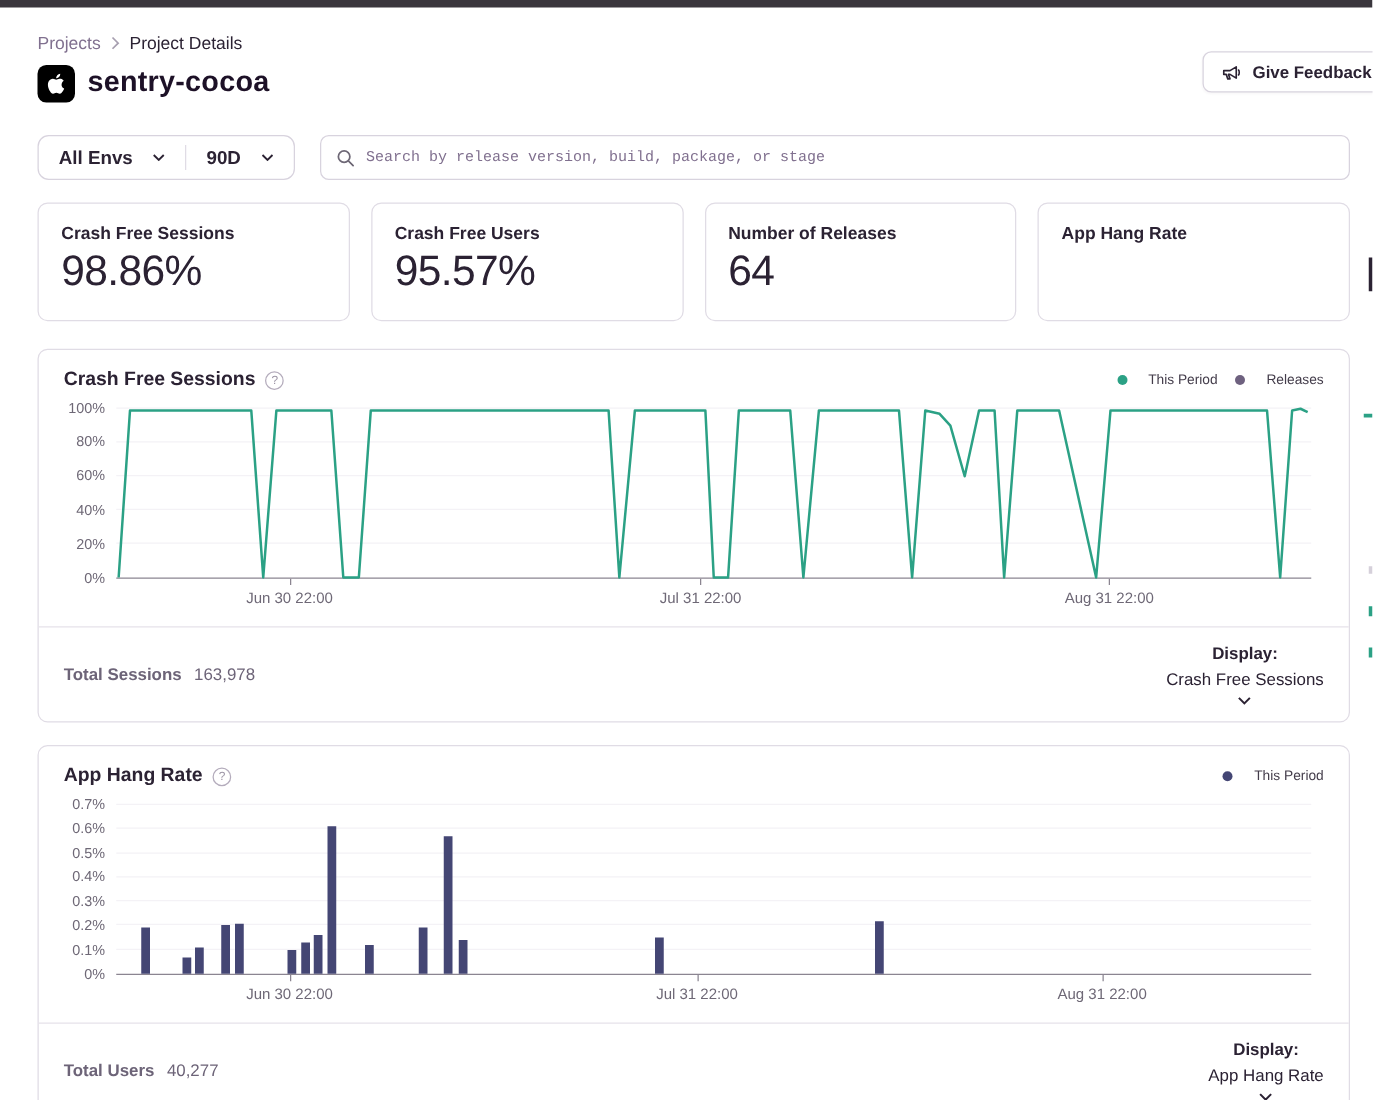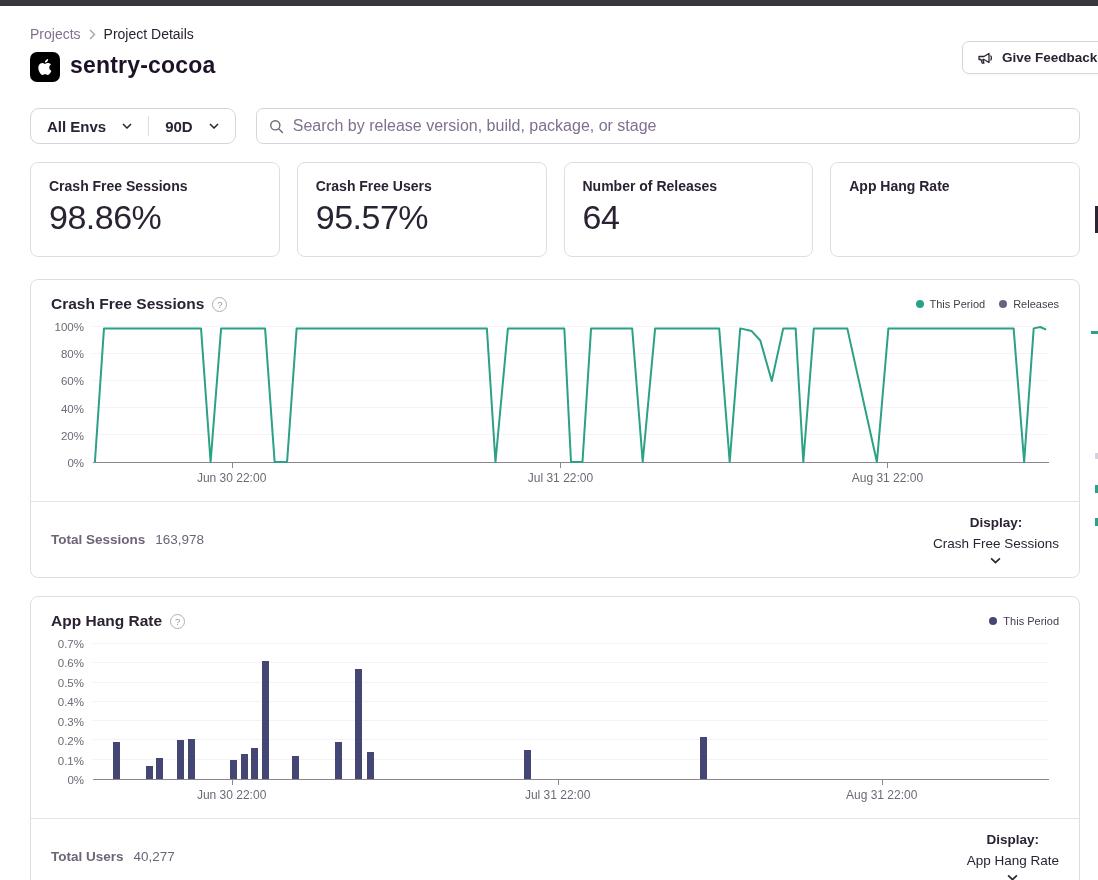--- a/index.html
+++ b/index.html
@@ -38,39 +38,39 @@
     display:flex; align-items:center; height:36px; background:#fff;
     border:1px solid #d8d3de; border-radius:9px; overflow:hidden; flex:none;
   }
   .filter-btn { display:flex; align-items:center; gap:16px; padding:0 16px; font-size:15px; font-weight:700; color:#2b2233; cursor:pointer; height:100%; }
   .filter-divider { width:1px; height:20px; background:#e0dce5; }
   .chev { color:#2b2233; display:flex; align-items:center; }
   .search-box {
     flex:1; height:36px; border:1px solid #d8d3de; border-radius:7px; background:#fff;
     display:flex; align-items:center; padding:0 12px; gap:9px;
   }
-  .search-box input { border:none; outline:none; flex:1; font-size:16px; font-family:Liberation Sans, sans-serif; color:#2b2233; background:transparent; }
+  .search-box input { border:none; outline:none; flex:1; font-size:12px; font-family:Liberation Mono, monospace; color:#2b2233; background:transparent; }
   .search-box input::placeholder { color:#80708f; }
   .search-icon { color:#6e6876; display:flex; }
 
   
   .stat-cards { margin-top:18px; display:grid; grid-template-columns:repeat(4,1fr); gap:17px; }
   .stat-card { background:#fff; border:1px solid #e0dce5; border-radius:8px; padding:15px 18px 14px; height:95px; }
   .stat-label { font-size:14px; font-weight:700; color:#2b2233; }
   .stat-value { font-size:34px; font-weight:400; color:#2b2233; margin-top:4px; letter-spacing:-.5px; }
 
   
   .panel { margin-top:22px; background:#fff; border:1px solid #e0dce5; border-radius:8px; }
   .panel + .panel { margin-top:18px; }
   .panel-head { display:flex; align-items:center; padding:15px 20px 4px; }
   .panel-title { font-size:15.5px; font-weight:700; color:#2b2233; }
   .help { width:15px; height:15px; border:1px solid #b4acbc; border-radius:50%; color:#9a92a3;
           font-size:9.5px; display:flex; align-items:center; justify-content:center; margin-left:8px; cursor:pointer; }
   .legend { margin-left:auto; display:flex; gap:14px; align-items:center; font-size:11px; color:#433c4a; }
-  .legend-item { display:flex; align-items:center; gap:6px; cursor:pointer; }
+  .legend-item { display:flex; align-items:center; gap:17px; cursor:pointer; }
   .dot { width:8px; height:8px; border-radius:50%; display:inline-block; }
   .dot-green { background:#2ba185; }
   .dot-purple { background:#6e617f; }
   .dot-navy { background:#444674; }
 
   .chart-body { display:flex; padding:10px 30px 0 0; }
   .ylabels { width:62px; position:relative; height:136px; flex:none; }
   .ytick { position:absolute; right:9px; transform:translateY(50%); font-size:11.5px; color:#6e6876; }
   .plotwrap { flex:1; position:relative; }
   .plotarea { height:136px; position:relative; border-bottom:1px solid #8b8591; }

